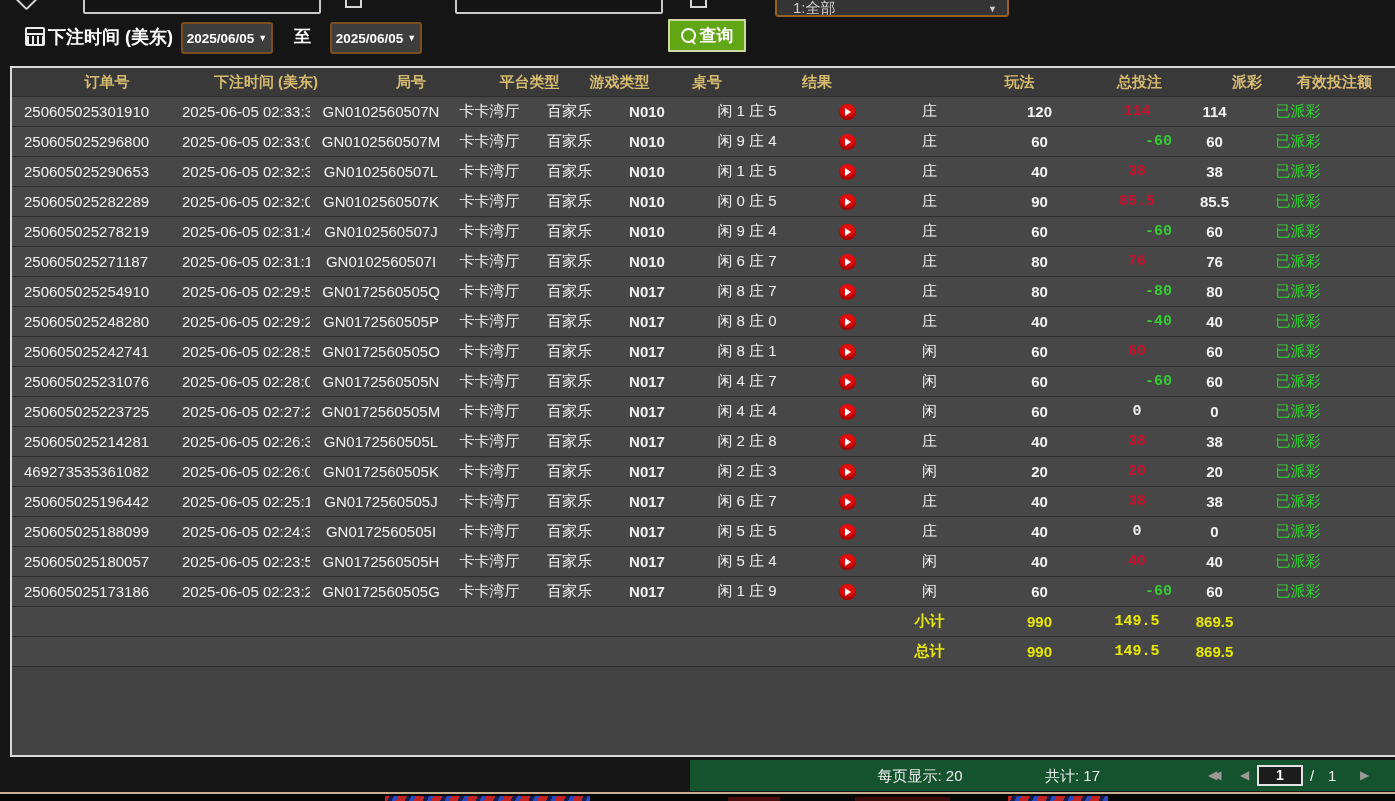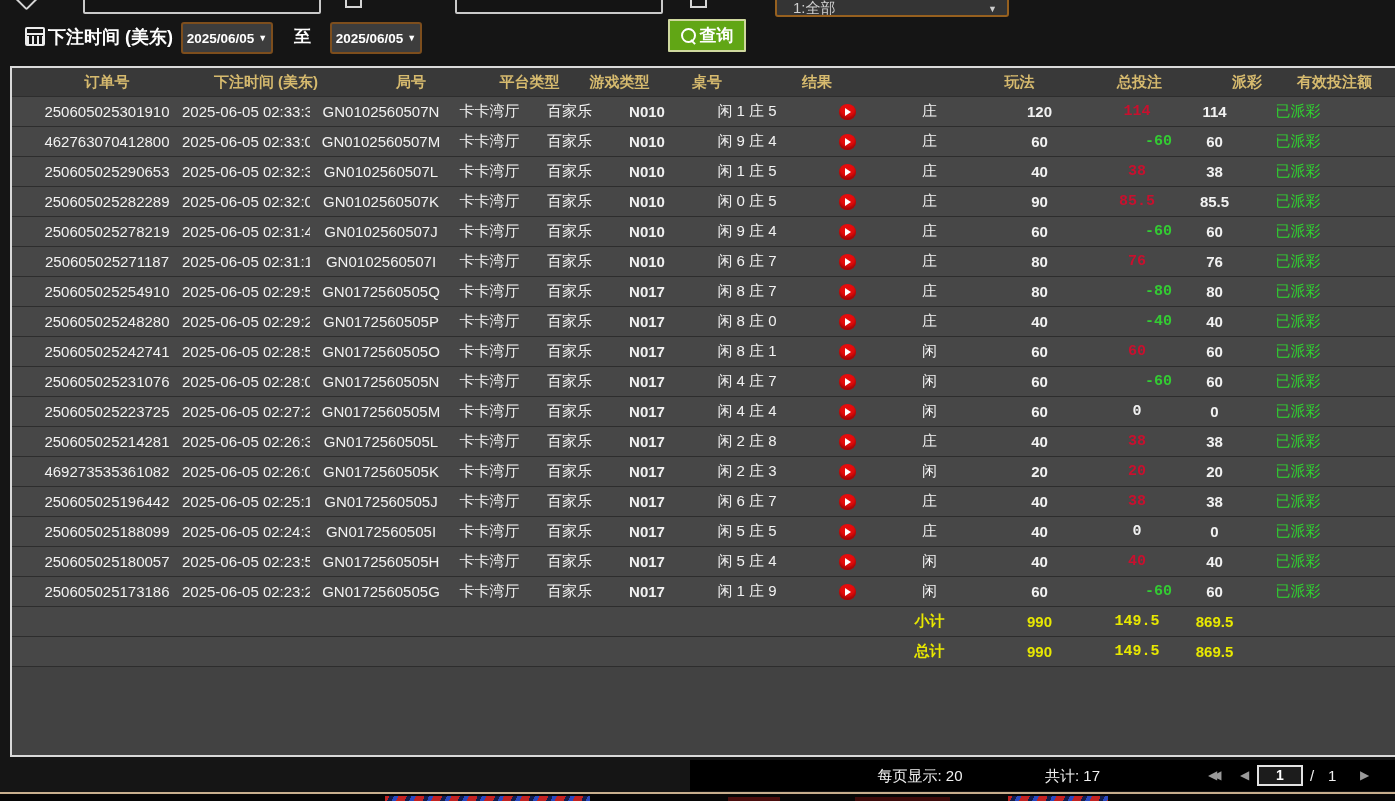--- a/index.html
+++ b/index.html
@@ -37,21 +37,21 @@
   .mag::after{content:"";position:absolute;width:2px;height:6px;background:#fff;right:0px;bottom:-4px;transform:rotate(-45deg);}
 
   
   .table-wrap{position:absolute;left:10px;top:66px;width:1385px;height:691px;border:2px solid #d9d9d9;
               border-right:none;background:#424242;overflow:hidden;box-sizing:border-box;}
   .tbl{width:1447px;}
   .tr{display:flex;height:30px;align-items:center;background:#474747;border-bottom:1px solid #2d2d2d;box-sizing:border-box;}
   .tr.header{height:29px;background:#393939;color:var(--header-gold);font-weight:bold;}
   .td{flex:0 0 auto;text-align:center;font-size:15px;color:#f2f2f2;white-space:nowrap;overflow:hidden;box-sizing:border-box;}
   .tr.header .td{color:var(--header-gold);margin-left:10px;}
-  .c-order{width:170px;text-align:center;padding-left:20px;}
+  .c-order{width:170px;text-align:left;padding-left:12px;}
   .tr.header .c-order{text-align:center;padding-left:0;}
   .c-time{width:128px;}
   .c-round{width:142px;}
   .c-platform{width:75px;text-align:center;}
   .c-game{width:85px;}
   .c-table{width:70px;font-weight:bold;}
   .c-result{width:130px;}
   .c-replay{width:70px;}
   .c-play{width:95px;}
   .c-totalbet{width:125px;font-weight:bold;}
@@ -62,21 +62,21 @@
   .tr.header .c-table,.tr.header .c-totalbet,.tr.header .c-payout,.tr.header .c-validbet{font-weight:bold;}
   .pay-win{color:var(--payout-win)!important;}
   .pay-lose{color:var(--payout-lose)!important;text-align:right;}
   .pay-zero{color:#f2f2f2!important;}
   .play-btn{width:17px;height:16px;border-radius:50%;background:#e50c0c;display:flex;align-items:center;
             justify-content:center;margin:0 auto;box-shadow:inset 0 -3px 3px rgba(110,0,0,.55);cursor:pointer;}
   .play-btn::after{content:"";border-left:6px solid #fff;border-top:4px solid transparent;border-bottom:4px solid transparent;margin-left:2px;}
   .tr.sum .td{color:var(--sum-yellow);font-weight:bold;}
 
   
-  .footer-bar{position:absolute;left:690px;top:760px;right:0;height:31px;background:#000000;}
+  .footer-bar{position:absolute;left:690px;top:760px;right:0;height:31px;background:#14532d;}
   .footer-bar .txt{position:absolute;top:0;line-height:31px;font-size:15px;color:#f0f0f0;}
   .per-page{left:155px;width:150px;text-align:center;}
   .total-count{left:355px;width:120px;}
   .pg{position:absolute;top:0;line-height:31px;color:#9a9a9a;font-size:12px;cursor:pointer;}
   .pg-first{left:518px;letter-spacing:-5px;}
   .pg-prev{left:550px;}
   .page-box{position:absolute;left:567px;top:5px;width:42px;height:17px;background:#1c1c1c;border:2px solid #e2e2e2;
             color:#fff;font-size:14px;font-weight:bold;text-align:center;line-height:17px;}
   .page-sep{left:620px;color:#f0f0f0;font-size:15px;}
   .page-total{left:638px;color:#f0f0f0;font-size:15px;}
@@ -154,21 +154,21 @@
             <span class="play-btn"></span>
           </div>
           <div class="td c-play">庄</div>
           <div class="td c-totalbet">120</div>
           <div class="td c-payout pay-win">114</div>
           <div class="td c-validbet">114</div>
           <div class="td c-status">已派彩</div>
           <div class="td c-mode">-</div>
         </div>
         <div class="tr">
-          <div class="td c-order">462763070412800</div>
+          <div class="td c-order">250605025296800</div>
           <div class="td c-time">2025-06-05 02:33:07</div>
           <div class="td c-round">GN0102560507M</div>
           <div class="td c-platform">卡卡湾厅</div>
           <div class="td c-game">百家乐</div>
           <div class="td c-table">N010</div>
           <div class="td c-result">闲 9 庄 4</div>
           <div class="td c-replay">
             <span class="play-btn"></span>
           </div>
           <div class="td c-play">庄</div>

